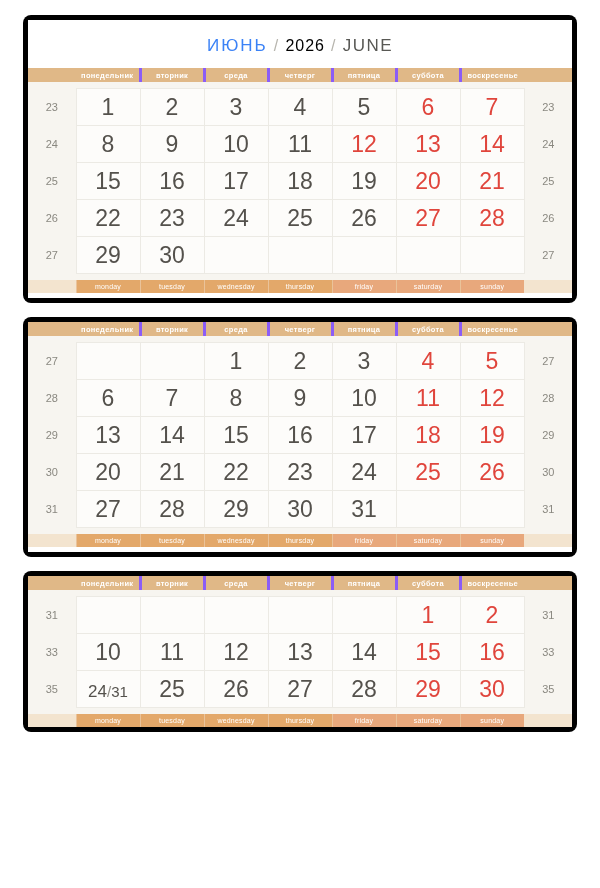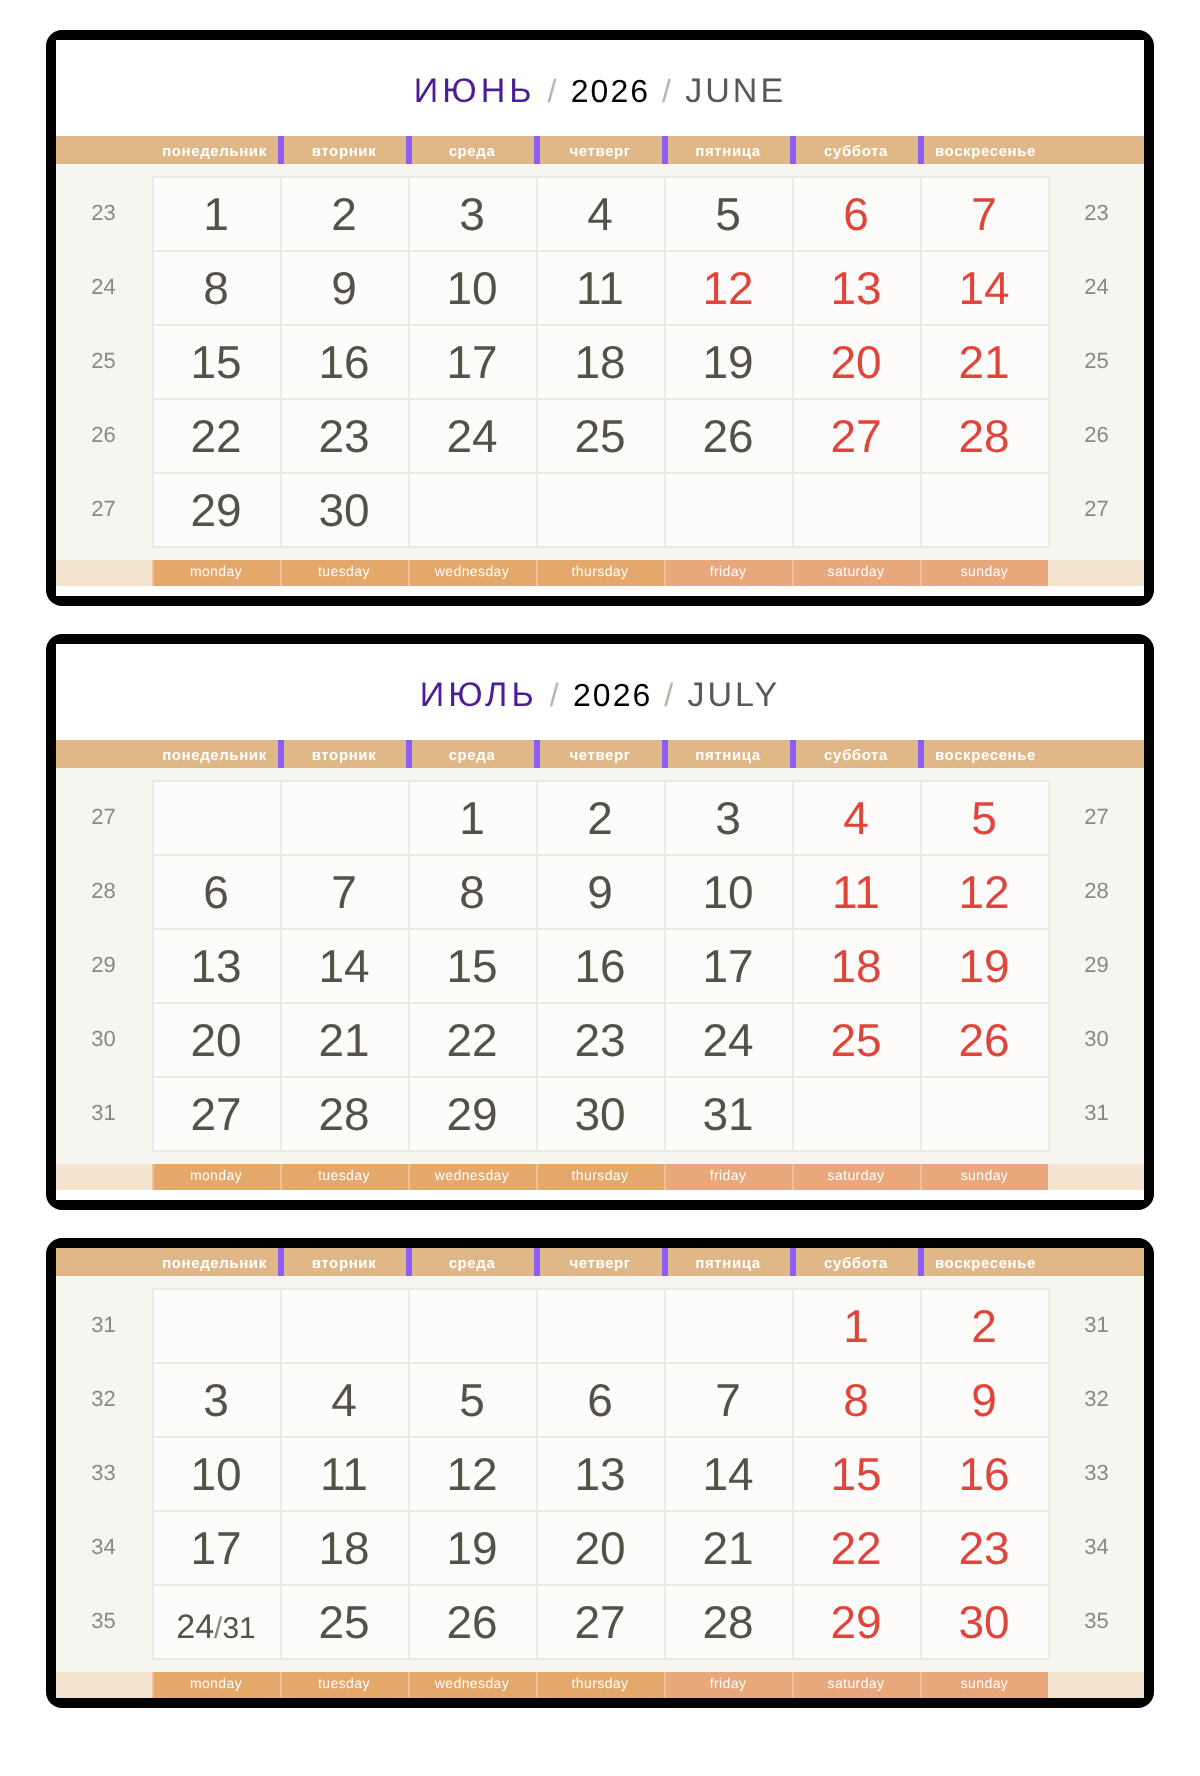--- a/index.html
+++ b/index.html
@@ -43,21 +43,21 @@
   .title {
     text-align: center;
     padding: 16px 0 12px 0;
     font-size: 17px;
     letter-spacing: 1.2px;
     color: #4a4a48;
     font-family: "Liberation Sans", sans-serif;
     white-space: nowrap;
   }
   .title .mon {
-    color: #4c1d95;
+    color: #3b82f6;
     letter-spacing: 2px;
   }
   .title .sep {
     color: #b7b5ae;
     margin: 0 6px;
     font-size: 16px;
   }
   .title .yr {
     color: #000000;
     font-size: 16px;
@@ -270,23 +270,20 @@
           <td class="hdr-en wknum"></td>
         </tr>
       </tbody>
         </table>
       <div class="bottom-pad"></div>
     </div>
   </div>
 
   <div class="block">
     <div class="block-inner">
-      <div class="title">
-        <span class="mon">ИЮЛЬ</span><span class="sep">/</span><span class="yr">2026</span><span class="sep">/</span><span class="eng">JULY</span>
-      </div>
       <table class="cal">
         <colgroup>
           <col class="wk">
             <col class="day">
             <col class="day">
             <col class="day">
             <col class="day">
             <col class="day">
             <col class="day">
             <col class="day">
@@ -424,53 +421,31 @@
           <td class="day empty"></td>
           <td class="day empty"></td>
           <td class="day empty"></td>
           <td class="day empty"></td>
           <td class="day empty"></td>
           <td class="day sat">1</td>
           <td class="day sun">2</td>
           <td class="wk">31</td>
         </tr>
         <tr>
-          <td class="wk">32</td>
-          <td class="day">3</td>
-          <td class="day">4</td>
-          <td class="day">5</td>
-          <td class="day">6</td>
-          <td class="day">7</td>
-          <td class="day sat">8</td>
-          <td class="day sun">9</td>
-          <td class="wk">32</td>
-        </tr>
-        <tr>
           <td class="wk">33</td>
           <td class="day">10</td>
           <td class="day">11</td>
           <td class="day">12</td>
           <td class="day">13</td>
           <td class="day">14</td>
           <td class="day sat">15</td>
           <td class="day sun">16</td>
           <td class="wk">33</td>
         </tr>
         <tr>
-          <td class="wk">34</td>
-          <td class="day">17</td>
-          <td class="day">18</td>
-          <td class="day">19</td>
-          <td class="day">20</td>
-          <td class="day">21</td>
-          <td class="day sat">22</td>
-          <td class="day sun">23</td>
-          <td class="wk">34</td>
-        </tr>
-        <tr>
           <td class="wk">35</td>
           <td class="day"><span class="dual"><span>24</span><span class="slash">/</span><span class="second">31</span></span></td>
           <td class="day">25</td>
           <td class="day">26</td>
           <td class="day">27</td>
           <td class="day">28</td>
           <td class="day sat">29</td>
           <td class="day sun">30</td>
           <td class="wk">35</td>
         </tr>

